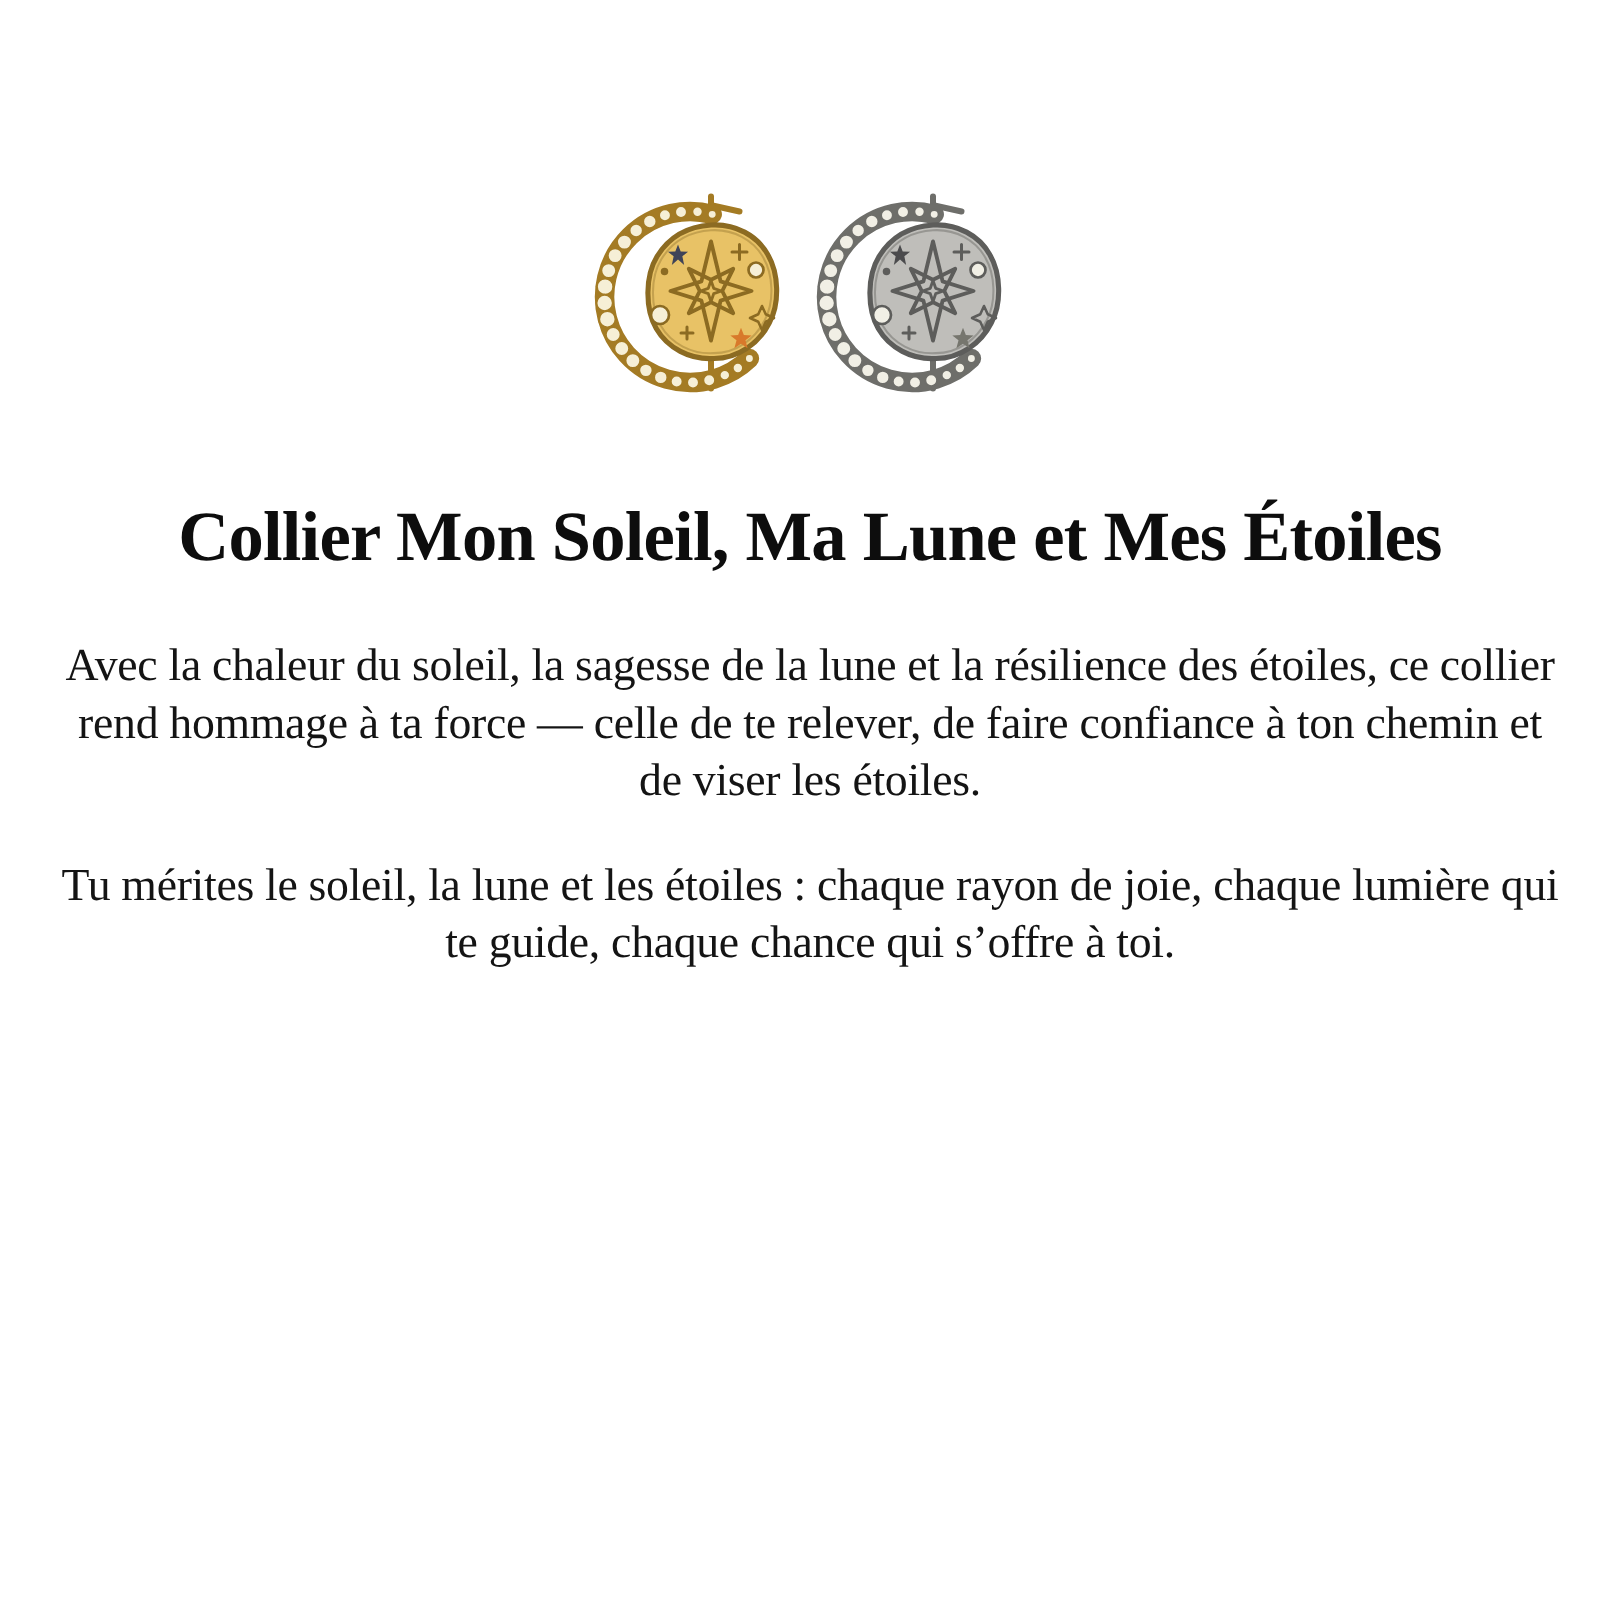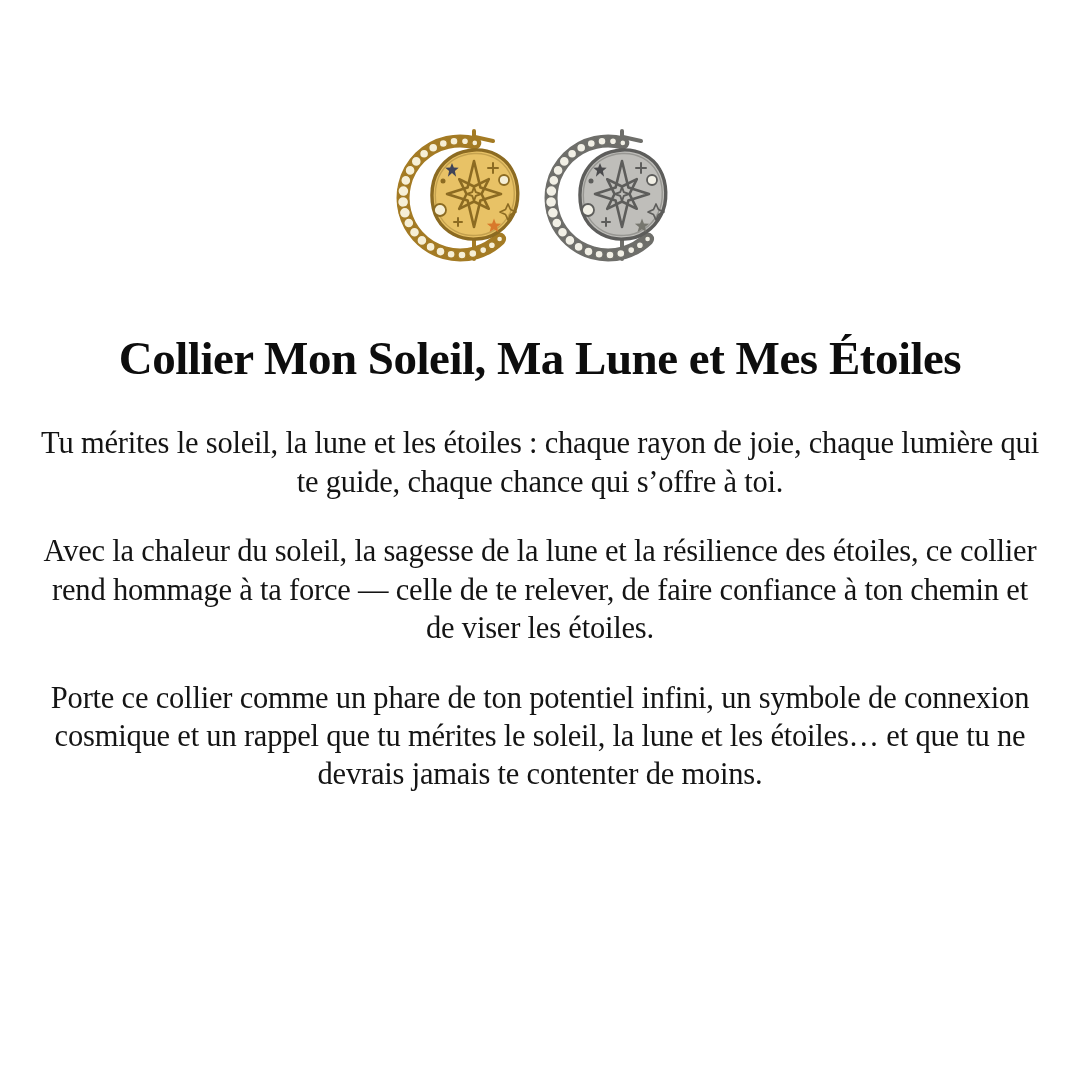--- a/index.html
+++ b/index.html
@@ -160,18 +160,17 @@
         <path class="plus" d="M58,104 H66 M62,100 V108"></path>
         <path class="accstar" d="M98,100.5 L99.9,105.4 L105.1,105.7 L101,108.9 L102.4,114.1 L98,111.2 L93.6,114.1 L95,108.9 L90.9,105.7 L96.1,105.4 Z"></path>
       </g>
     </svg>
 
   </div>
 
   <h1 class="title">Collier Mon Soleil, Ma Lune et Mes Étoiles</h1>
 
   <div class="description">
+    <p>Avec la chaleur du soleil, la sagesse de la lune et la résilience des étoiles, ce collier rend hommage à ta force — celle de te relever, de faire confiance à ton chemin et de viser les étoiles.</p>
     <p>Tu mérites le soleil, la lune et les étoiles : chaque rayon de joie, chaque lumière qui te guide, chaque chance qui s’offre à toi.</p>
-    <p>Avec la chaleur du soleil, la sagesse de la lune et la résilience des étoiles, ce collier rend hommage à ta force — celle de te relever, de faire confiance à ton chemin et de viser les étoiles.</p>
-    <p>Porte ce collier comme un phare de ton potentiel infini, un symbole de connexion cosmique et un rappel que tu mérites le soleil, la lune et les étoiles… et que tu ne devrais jamais te contenter de moins.</p>
   </div>
 
 </div>
 
 </body></html>

